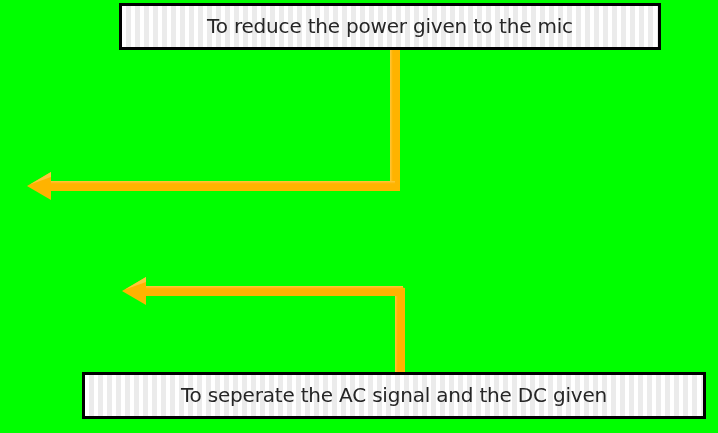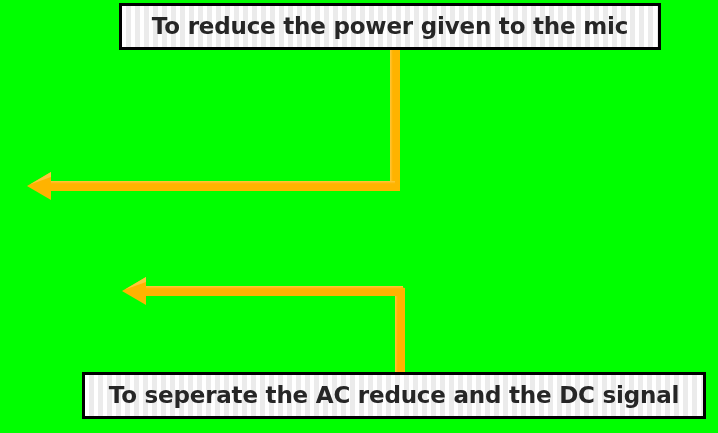--- a/index.html
+++ b/index.html
@@ -33,22 +33,22 @@
       #ebebeb 4px,
       #ebebeb 9px
     );
     display: flex;
     align-items: center;
     justify-content: center;
     padding: 0 10px;
   }
   .callout .label {
     font-family: "DejaVu Sans", "Liberation Sans", sans-serif;
-    font-weight: bold;
-    font-size: 23px;
+    font-weight: normal;
+    font-size: 20px;
     line-height: 1.05;
     color: #262626;
     white-space: nowrap;
     letter-spacing: -0.2px;
   }
 
   #callout-top {
     left: 119px;
     top: 3px;
     width: 542px;
@@ -111,16 +111,16 @@
       <polygon points="122,291 146,277 146,305" fill="#FFB300"></polygon>
       <polygon points="125,289.5 146,277 146,282" fill="#FFC63D"></polygon>
     </g>
   </svg>
 
   <div class="callout" id="callout-top">
     <span class="label">To reduce the power given to the mic</span>
   </div>
 
   <div class="callout" id="callout-bottom">
-    <span class="label">To seperate the AC reduce and the DC signal</span>
+    <span class="label">To seperate the AC signal and the DC given</span>
   </div>
 
 </div>
 
 </body></html>

